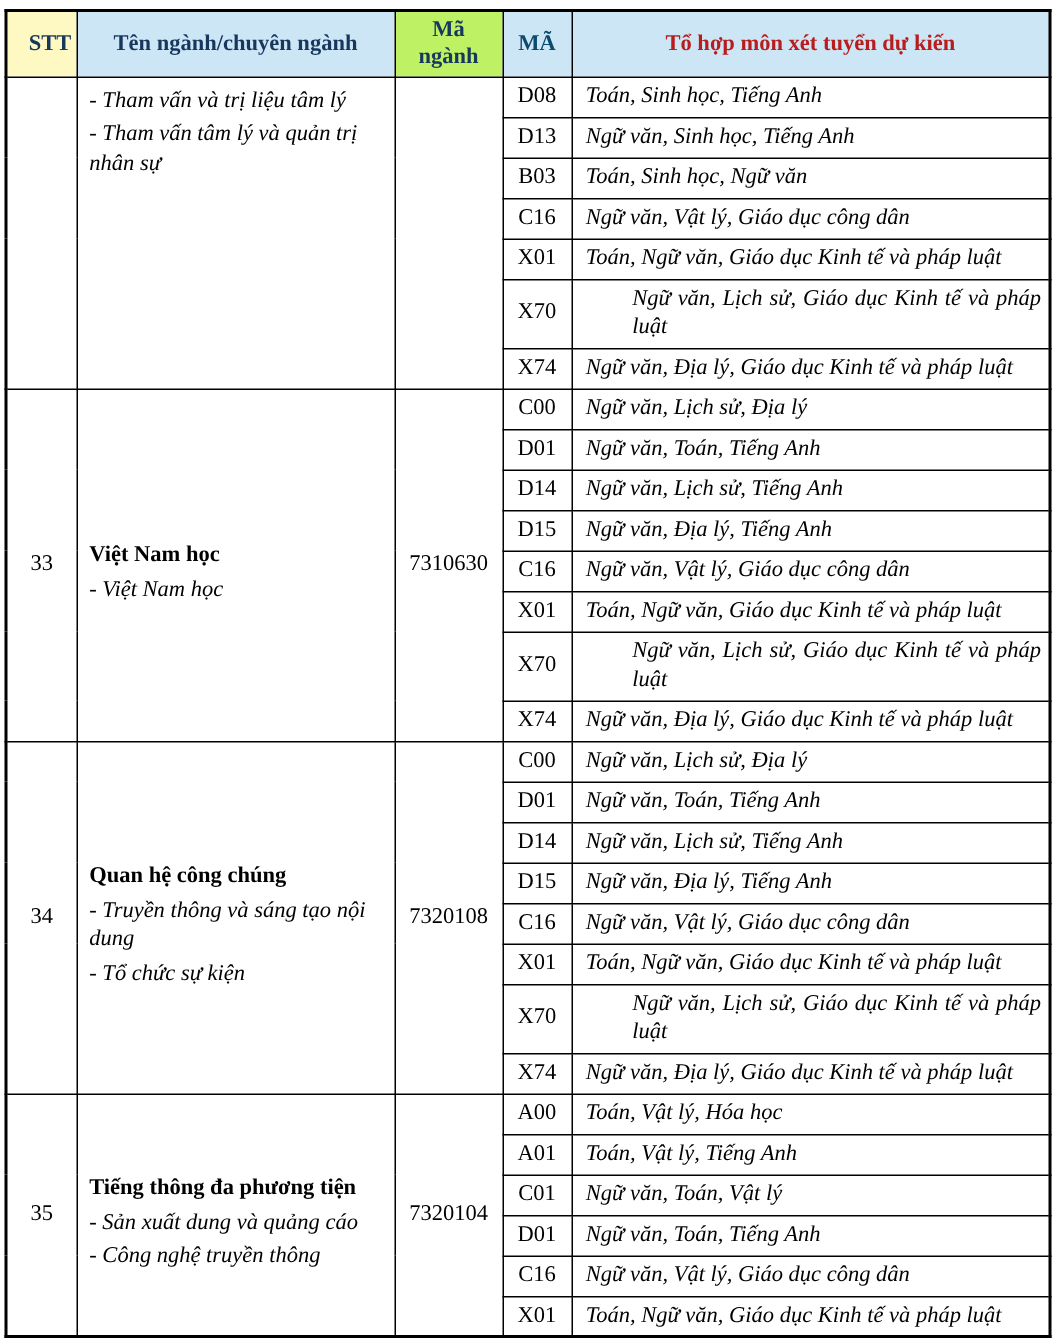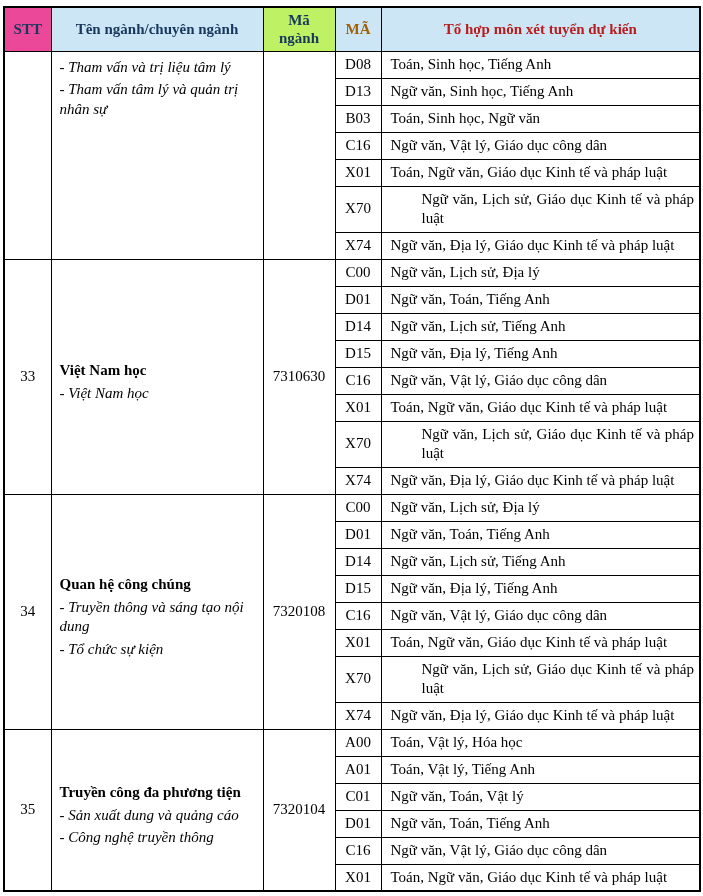--- a/index.html
+++ b/index.html
@@ -60,41 +60,42 @@
     font-weight: bold;
     margin: 2px 0 3px 0;
   }
   .sub-major {
     font-style: italic;
     margin: 3px 0;
   }
   .subjects-cell {
     text-align: left;
     padding: 2px 5px 2px 9px;
+    font-style: italic;
   }
   tr.tall .subjects-cell { text-align: justify; padding-left: 40px; }
 </style>
 </head>
 <body>
 
 <div class="page">
   <table class="admissions">
     <colgroup>
       <col style="width:47px">
       <col style="width:212px">
       <col style="width:72px">
       <col style="width:46px">
       <col style="width:319px">
     </colgroup>
     <thead>
       <tr>
-        <th style="background: #ec4899; color: rgb(23, 55, 93);">STT</th>
+        <th style="background: #fef9c3; color: rgb(23, 55, 93); text-align: right;">STT</th>
         <th style="background: rgb(205, 230, 245); color: rgb(23, 55, 93); margin-top: 28px;">Tên ngành/chuyên ngành</th>
         <th style="background: #bef264; color: rgb(23, 55, 93);">Mã ngành</th>
-        <th style="background: rgb(205, 230, 245); color: #a16207;">MÃ</th>
+        <th style="background: rgb(205, 230, 245); color: #0c4a6e;">MÃ</th>
         <th style="background: rgb(205, 230, 245); color: #b91c1c;">Tổ hợp môn xét tuyển dự kiến</th>
       </tr>
     </thead>
     <tbody>
         <tr>
           <td class="stt-cell" rowspan="7"></td>
           <td class="major-cell top" rowspan="7">
             <div class="sub-major">- Tham vấn và trị liệu tâm lý</div>
             <div class="sub-major">- Tham vấn tâm lý và quản trị nhân sự</div>
           </td>
@@ -199,21 +200,21 @@
           <td class="combo-code-cell">X70</td>
           <td class="subjects-cell">Ngữ văn, Lịch sử, Giáo dục Kinh tế và pháp luật</td>
         </tr>
         <tr>
           <td class="combo-code-cell">X74</td>
           <td class="subjects-cell">Ngữ văn, Địa lý, Giáo dục Kinh tế và pháp luật</td>
         </tr>
         <tr>
           <td class="stt-cell" rowspan="6">35</td>
           <td class="major-cell" rowspan="6">
-            <div class="major-name">Truyền công đa phương tiện</div>
+            <div class="major-name">Tiếng thông đa phương tiện</div>
             <div class="sub-major">- Sản xuất dung và quảng cáo</div>
             <div class="sub-major">- Công nghệ truyền thông</div>
           </td>
           <td class="major-code-cell" rowspan="6">7320104</td>
           <td class="combo-code-cell">A00</td>
           <td class="subjects-cell">Toán, Vật lý, Hóa học</td>
         </tr>
         <tr>
           <td class="combo-code-cell">A01</td>
           <td class="subjects-cell">Toán, Vật lý, Tiếng Anh</td>

